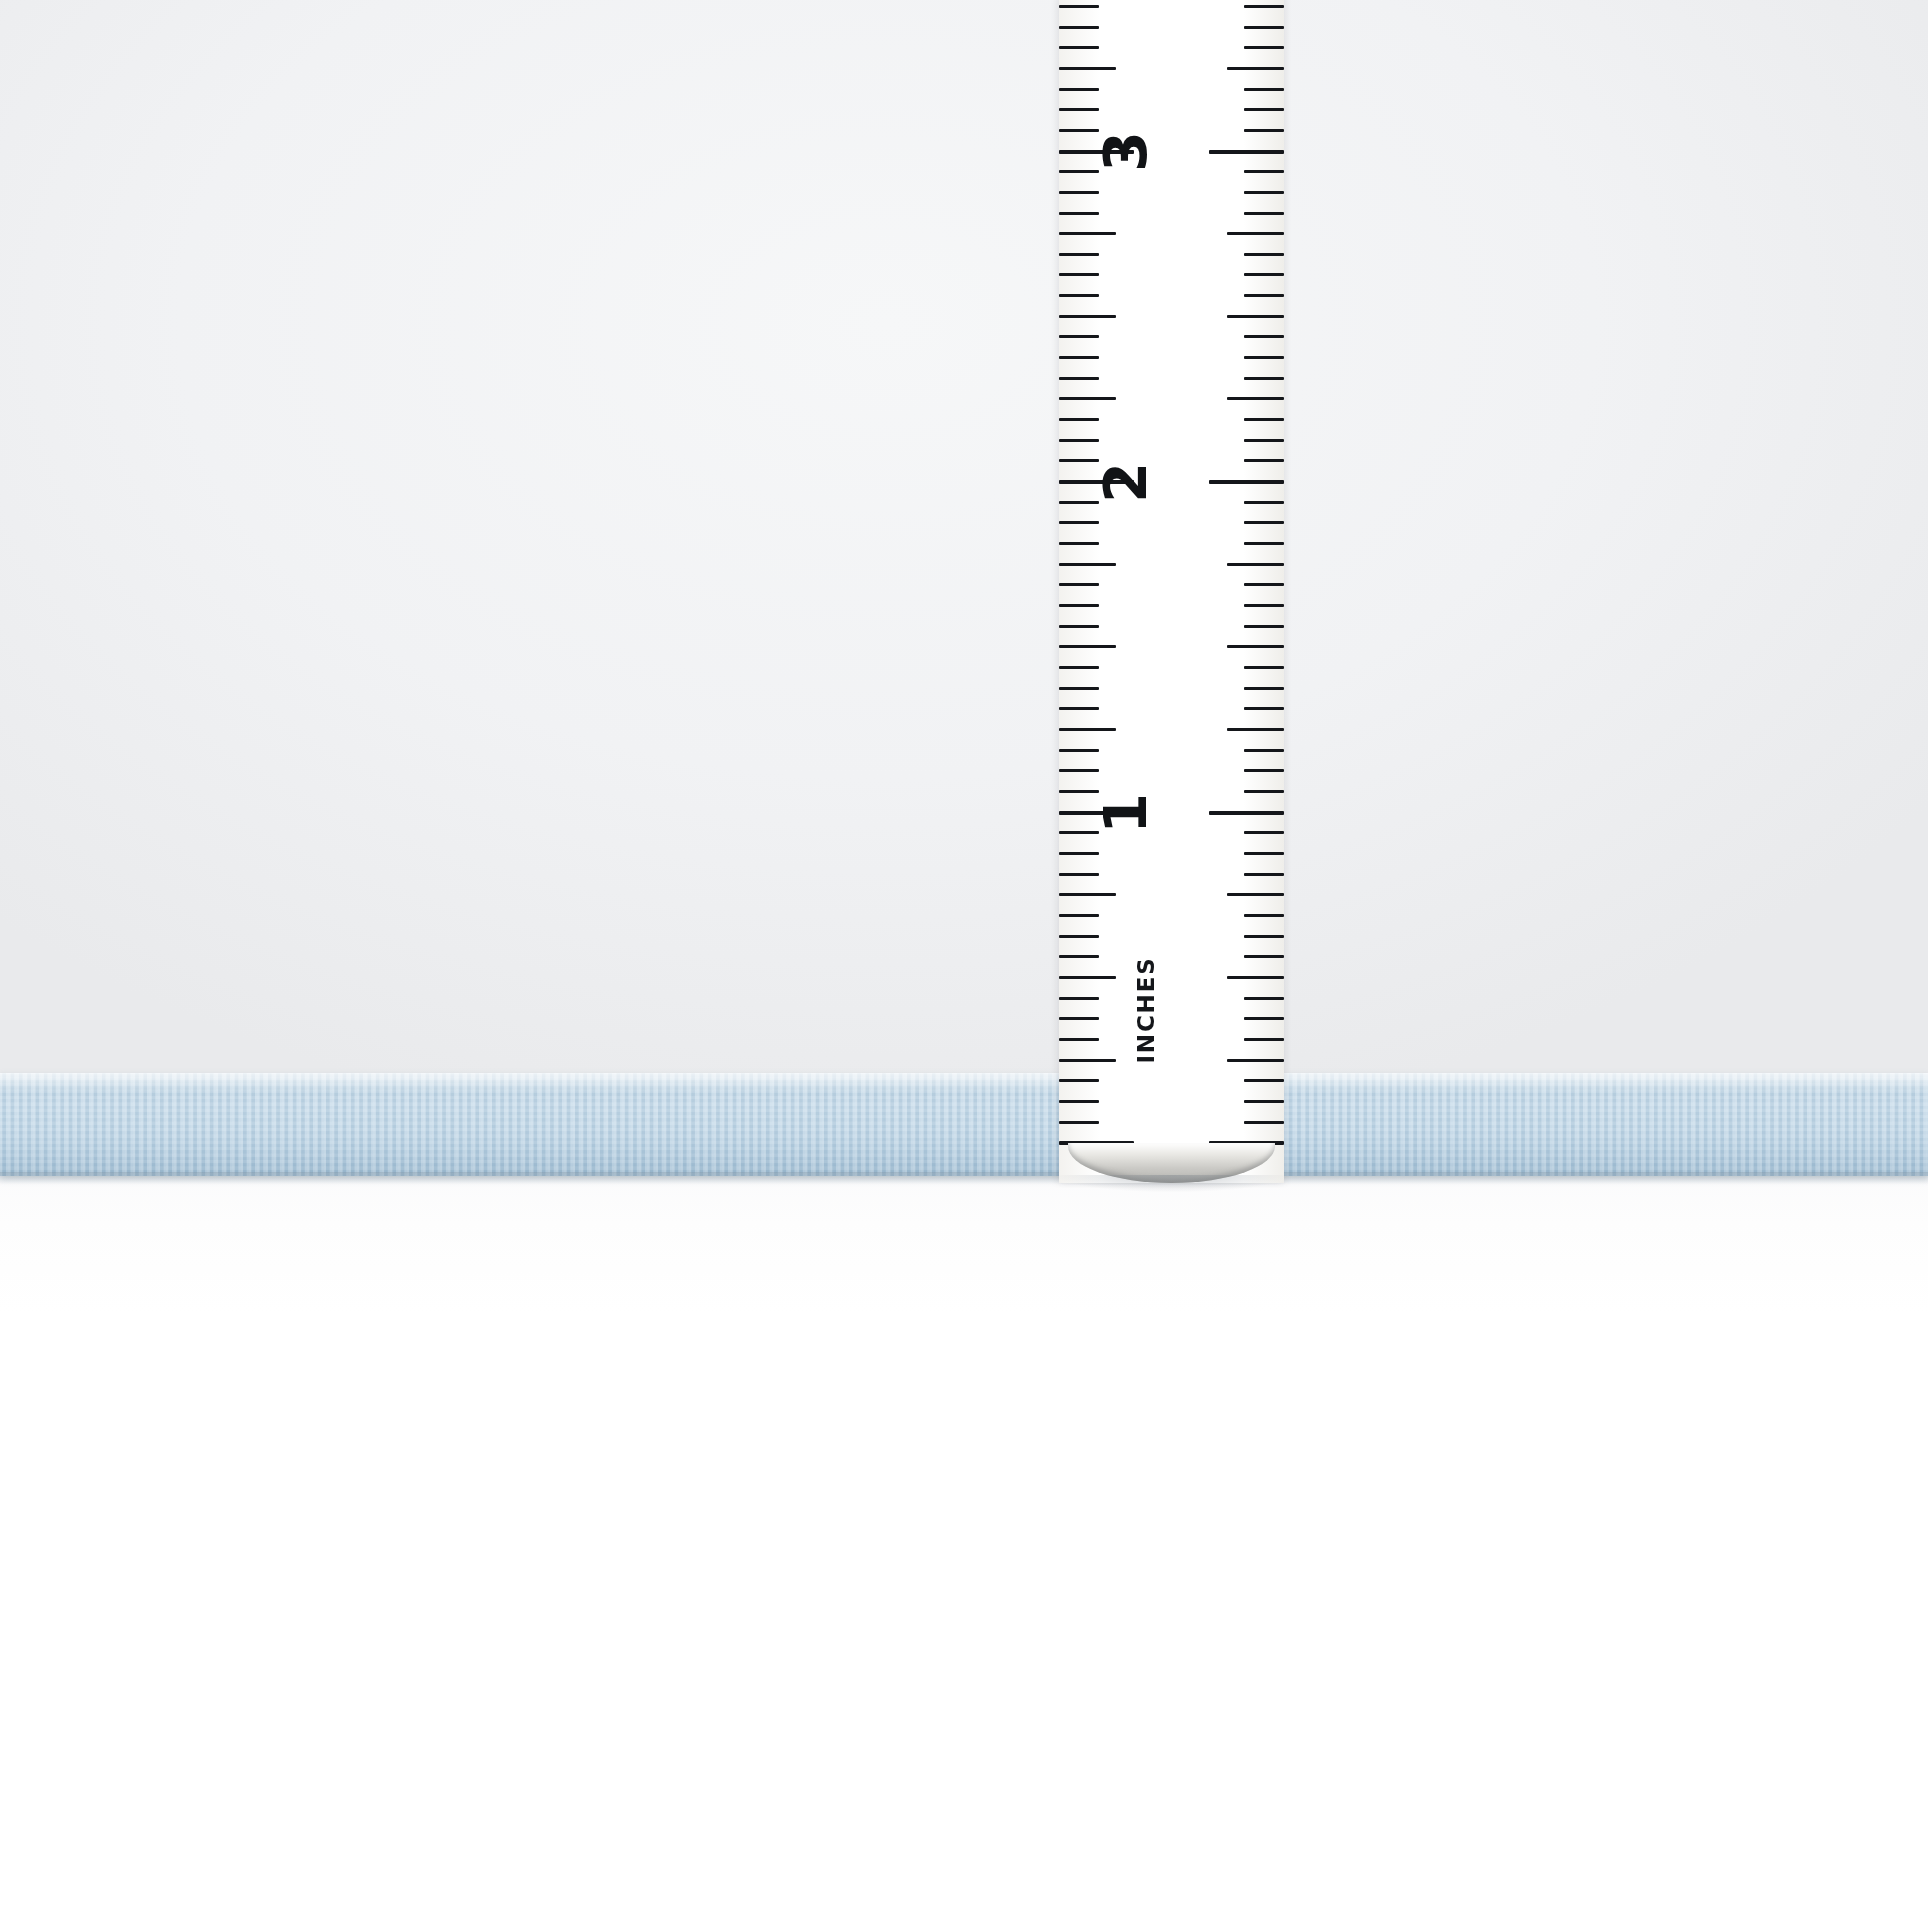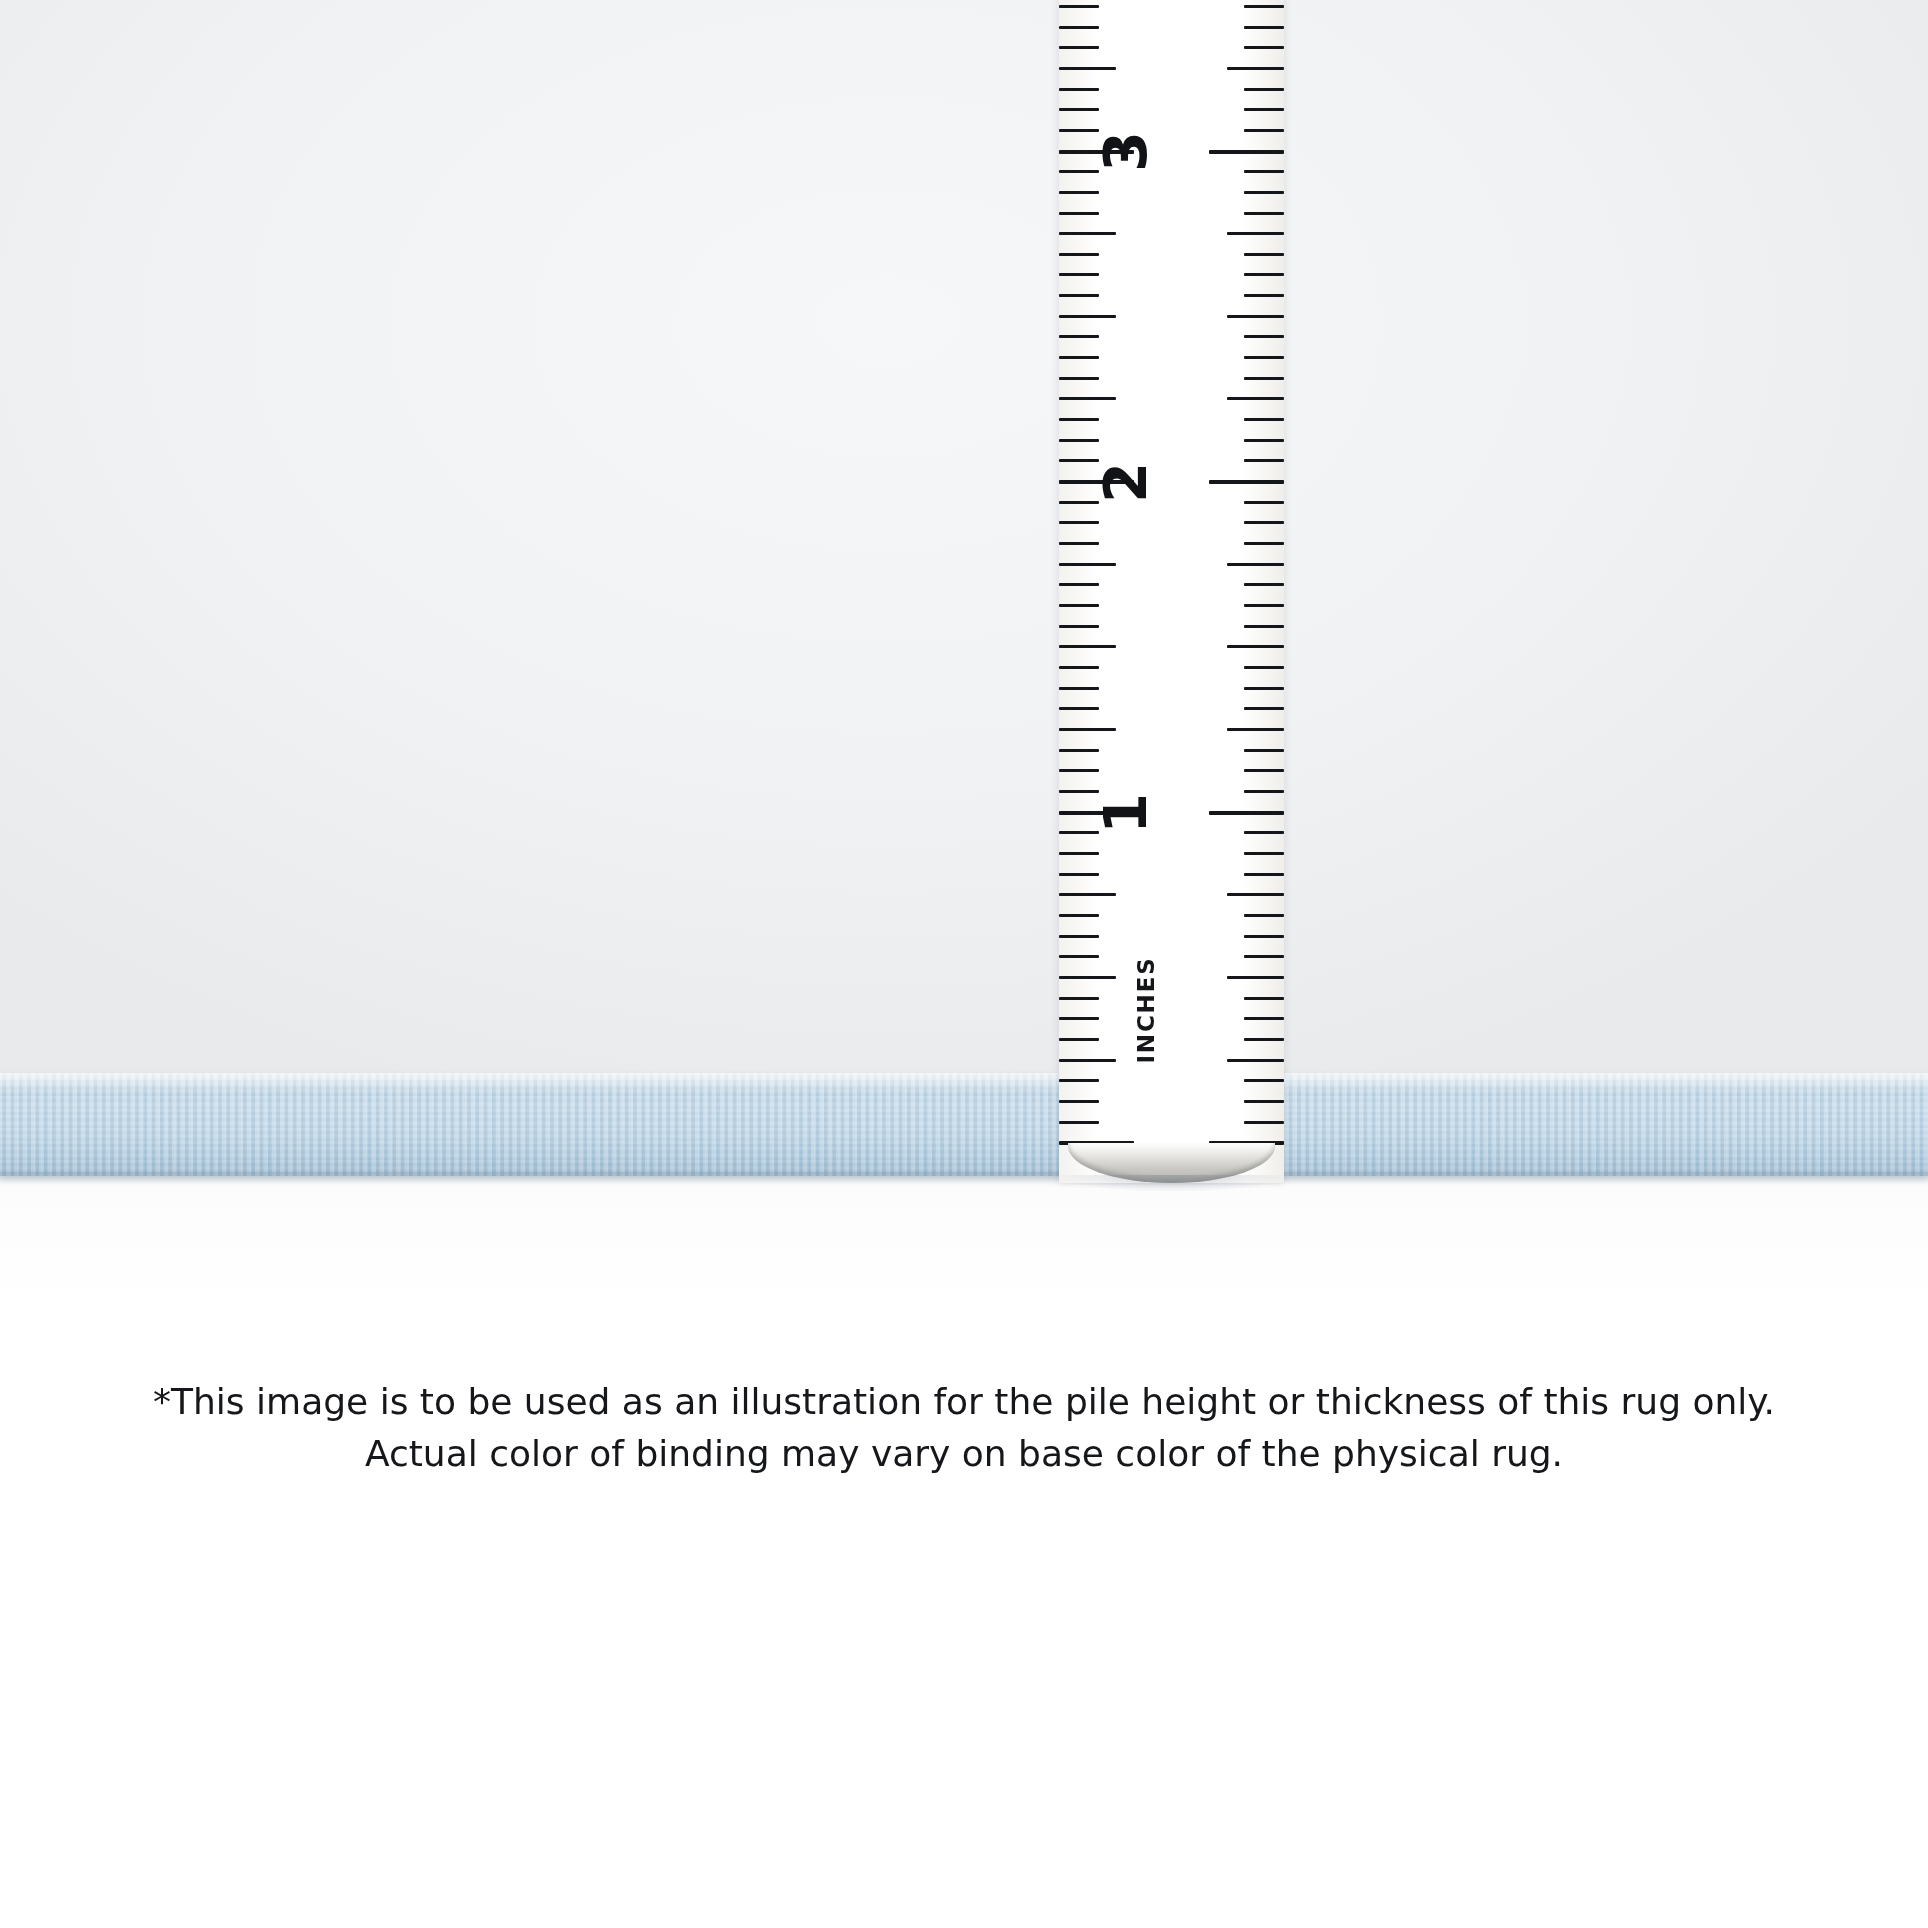--- a/index.html
+++ b/index.html
@@ -323,19 +323,15 @@
 
         <div class="ruler-inches" style="left:33px; top:999px;">INCHES</div>
 
         <div class="ruler-tip"></div>
       </div>
     </div>
     <div class="ruler-tip-shadow"></div>
 
   </div>
 
-  <div class="caption">
-    <span class="caption-line">*This image is to be used as an illustration for the pile height or thickness of this rug only.</span>
-    <span class="caption-line">Actual color of binding may vary on base color of the physical rug.</span>
-  </div>
 
 </div>
 
 
 </body></html>

